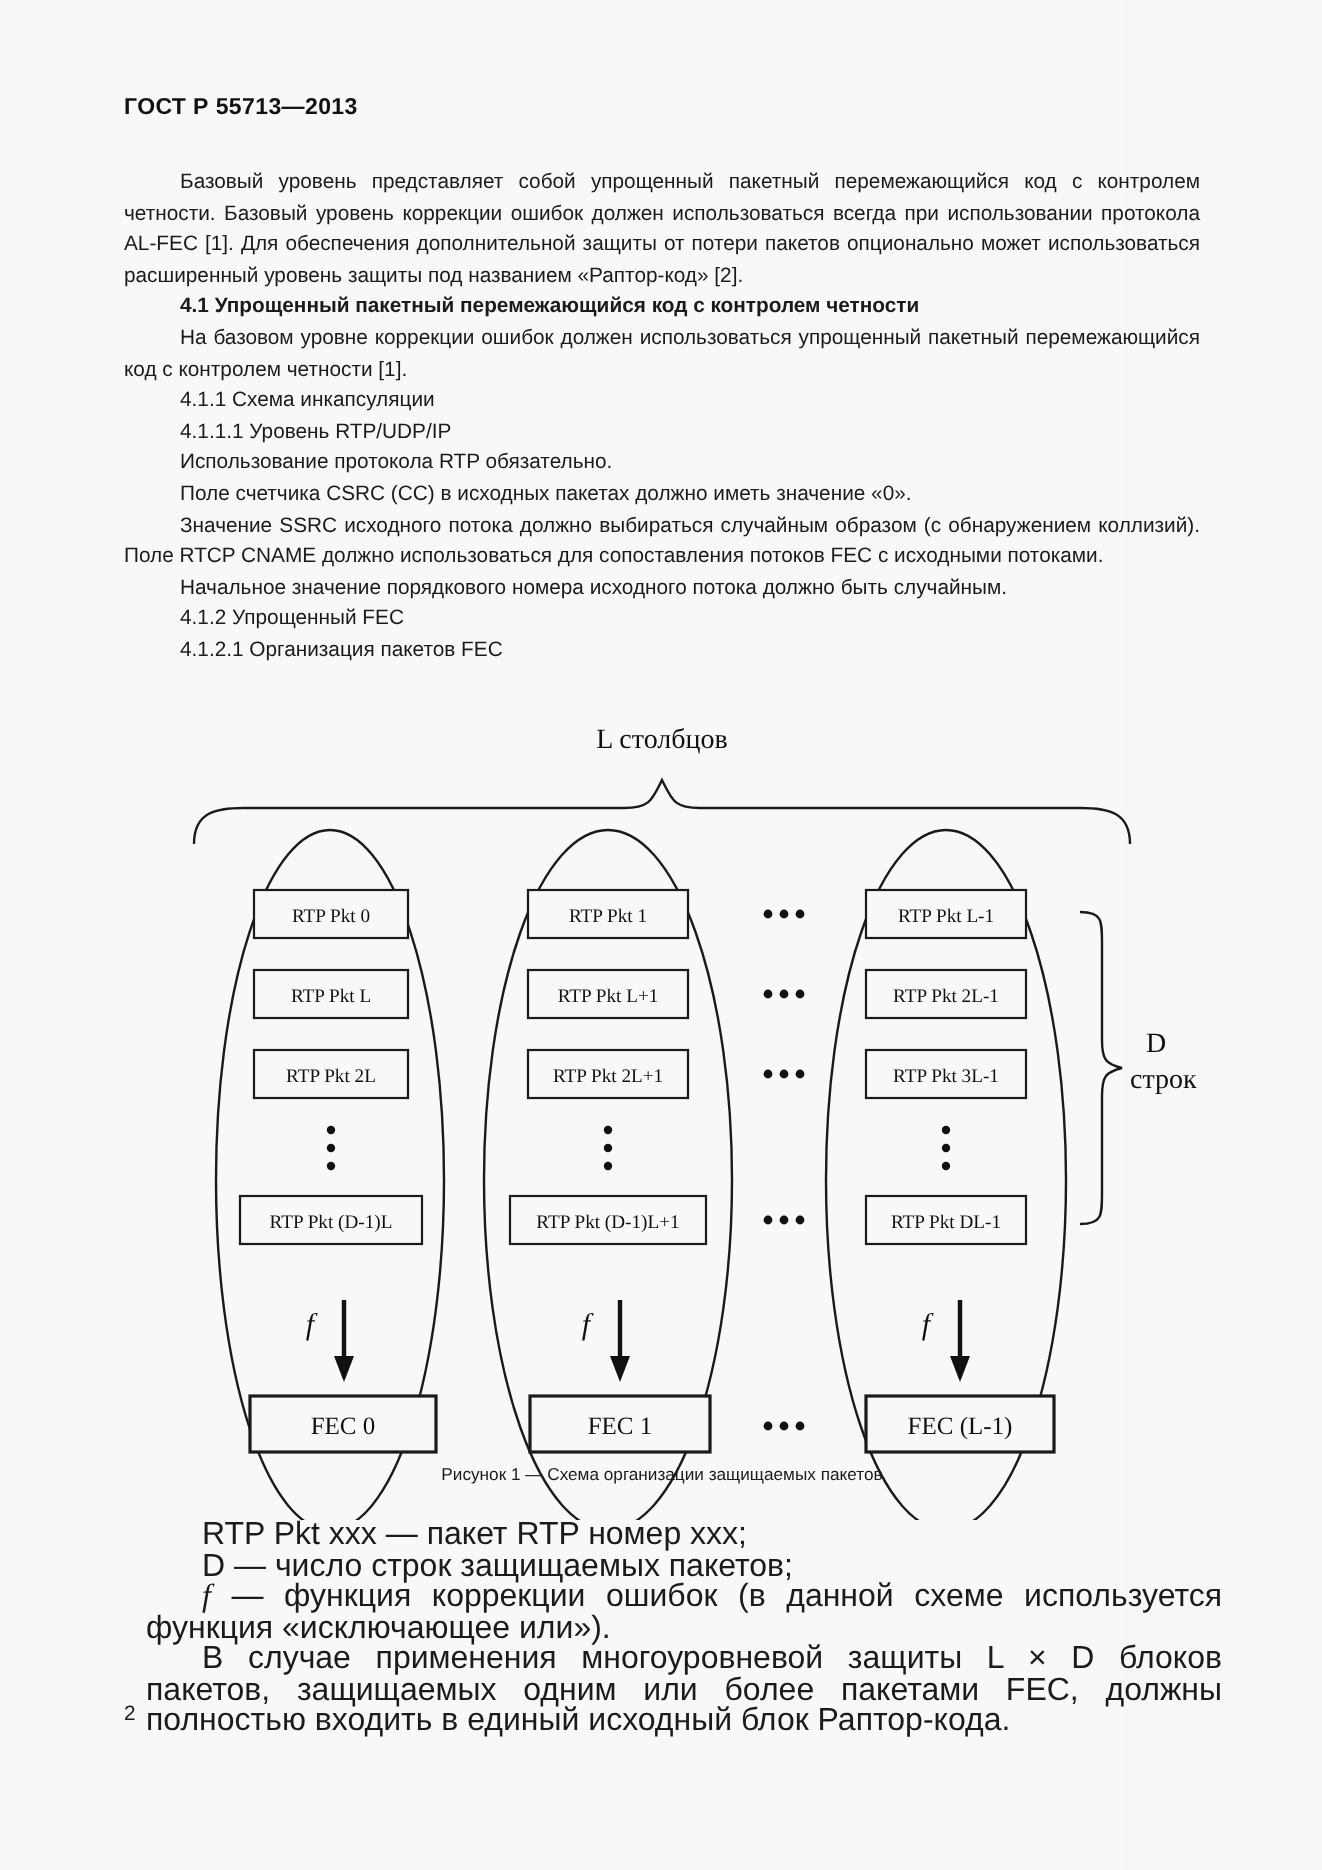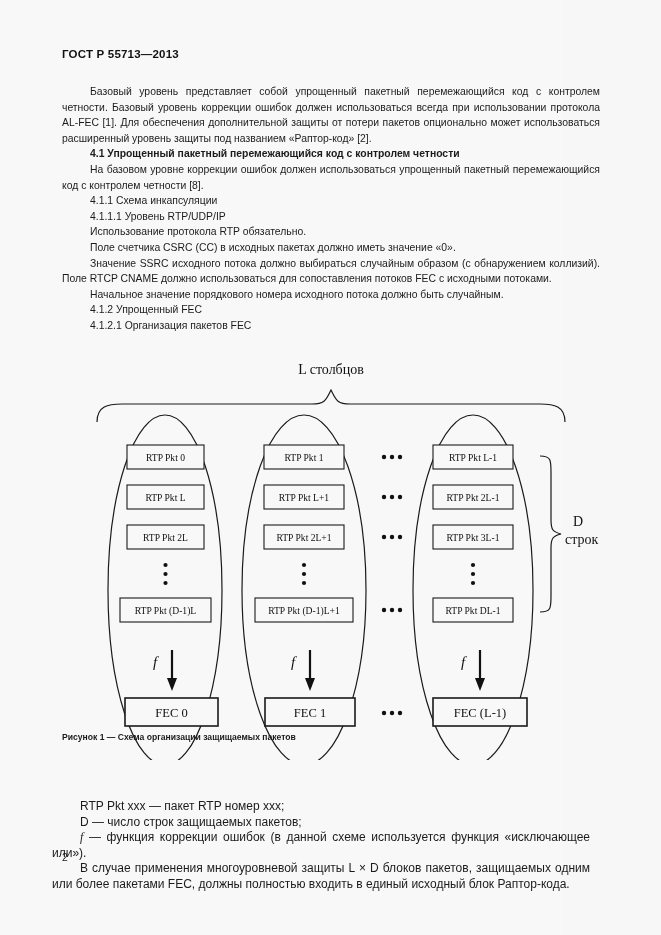--- a/index.html
+++ b/index.html
@@ -78,36 +78,34 @@
     width: 538px;
     height: 400px;
   }
   .figure svg { display: block; }
 
   .fig-caption {
     position: absolute;
     left: 0;
     top: 372px;
     width: 538px;
-    text-align: left;
+    text-align: center;
     font-size: 8.6px;
     color: #1b1b1b;
-    font-weight: bold;
   }
 
   
   .after-figure {
     position: absolute;
-    left: 52px;
+    left: 73px;
     top: 760px;
     width: 538px;
-    font-size: 12px;
+    font-size: 16px;
     line-height: 15.5px;
     color: #1b1b1b;
-    margin-top: 39px;
   }
   .after-figure p { margin: 0; text-align: justify; }
   .legend-line { text-indent: 28px; }
   .ital { font-style: italic; font-family: "Liberation Serif", serif; }
 
   .page-number {
     position: absolute;
     left: 62px;
     top: 852px;
     font-size: 10.4px;
@@ -166,21 +164,21 @@
 <body>
 
 <div class="page">
   <div class="sheet">
 
     <div class="doc-header">ГОСТ Р 55713—2013</div>
 
     <div class="body-text">
       <p class="p-indent">Базовый уровень представляет собой упрощенный пакетный перемежающийся код с контролем четности. Базовый уровень коррекции ошибок должен использоваться всегда при использовании протокола AL-FEC [1]. Для обеспечения дополнительной защиты от потери пакетов опционально может использоваться расширенный уровень защиты под названием «Раптор-код» [2].</p>
       <p class="head-bold gap-above">4.1 Упрощенный пакетный перемежающийся код с контролем четности</p>
-      <p class="p-indent gap-small">На базовом уровне коррекции ошибок должен использоваться упрощенный пакетный перемежающийся код с контролем четности [8].</p>
+      <p class="p-indent gap-small">На базовом уровне коррекции ошибок должен использоваться упрощенный пакетный перемежающийся код с контролем четности [1].</p>
       <p class="head-bold-sub">4.1.1 Схема инкапсуляции</p>
       <p class="sub-num">4.1.1.1 Уровень RTP/UDP/IP</p>
       <p class="sub-num">Использование протокола RTP обязательно.</p>
       <p class="sub-num">Поле счетчика CSRC (CC) в исходных пакетах должно иметь значение «0».</p>
       <p class="p-indent">Значение SSRC исходного потока должно выбираться случайным образом (с обнаружением коллизий). Поле RTCP CNAME должно использоваться для сопоставления потоков FEC с исходными потоками.</p>
       <p class="sub-num">Начальное значение порядкового номера исходного потока должно быть случайным.</p>
       <p class="head-bold-sub">4.1.2 Упрощенный FEC</p>
       <p class="sub-num">4.1.2.1 Организация пакетов FEC</p>
     </div>
 

